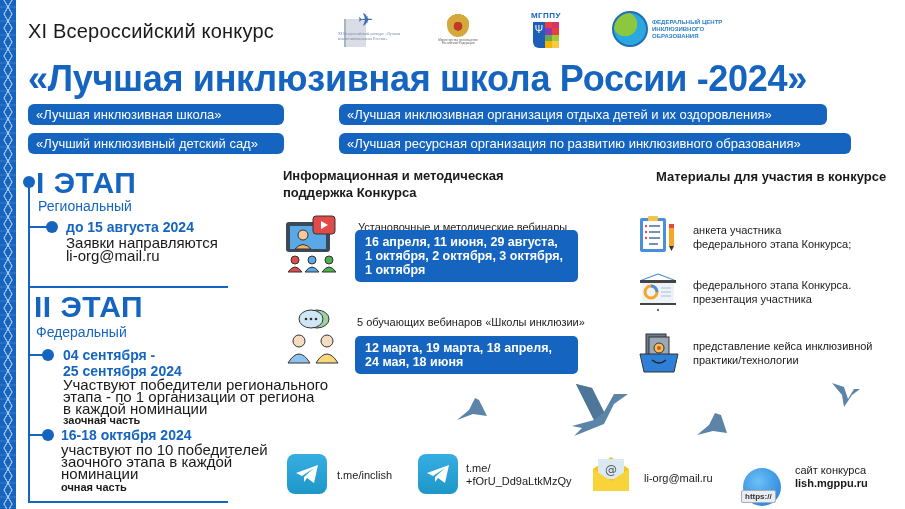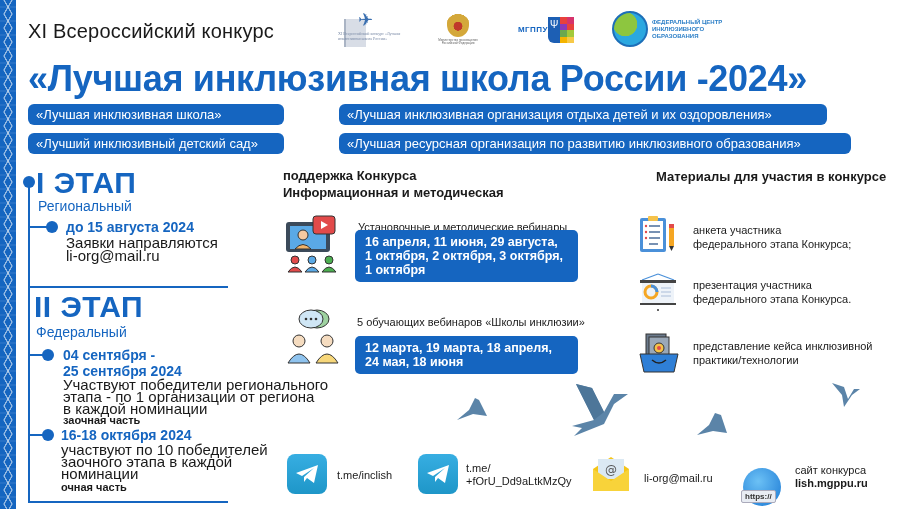--- a/index.html
+++ b/index.html
@@ -20,21 +20,21 @@
 
   .logos { position: absolute; top: 6px; left: 338px; height: 46px; display: flex; align-items: center; }
   .logo { display: flex; align-items: center; justify-content: center; }
   .logo-konkurs { width: 66px; height: 40px; position: relative; }
   .logo-konkurs .book { position: absolute; left: 6px; top: 10px; width: 22px; height: 28px; background: #d8dde6; border-left: 2px solid #aab4c4; }
   .logo-konkurs .bird { position: absolute; left: 20px; top: 0; color: #3a6fb0; font-size: 18px; }
   .logo-konkurs .txt { position: absolute; left: 0; top: 22px; font-size: 4px; color: #7a8aa6; width: 66px; line-height: 5px; font-family: "Liberation Serif", serif; }
   .logo-minpros { width: 40px; height: 44px; margin-left: 34px; flex-direction: column; }
   .eagle { width: 22px; height: 24px; background: radial-gradient(circle at 50% 55%, #c0392b 0 25%, #d4a83a 27% 70%, transparent 72%); border-radius: 40% 40% 50% 50%; }
   .logo-minpros .cap { font-size: 3px; color: #666; margin-top: 2px; line-height: 3px; width: 40px; text-align: center; }
-  .logo-mgppu { margin-left: 50px; flex-direction: row; width: 36px; }
+  .logo-mgppu { margin-left: 50px; flex-direction: column; width: 36px; }
   .logo-mgppu .name { font-size: 8px; font-weight: bold; color: #1565c0; letter-spacing: 0.5px; }
   .mgppu-shield { display: flex; width: 26px; height: 26px; margin-top: 2px; }
   .mgppu-shield .psi { width: 12px; background: #1d5fb4; color: #fff; font-size: 10px; display: flex; justify-content: center; padding-top: 2px; border-radius: 0 0 0 6px; }
   .mgppu-shield .cells { width: 14px; display: grid; grid-template-columns: 1fr 1fr; grid-template-rows: repeat(4, 1fr); }
   .logo-fcio { margin-left: 48px; }
   .fcio-circle { width: 36px; height: 36px; border-radius: 50%; background: radial-gradient(circle at 35% 35%, #8dc63f 0 40%, #2ba8e0 42% 100%); border: 2px solid #1d6fb8; }
   .fcio-text { font-size: 6px; color: #2c7fc7; line-height: 7px; margin-left: 4px; font-weight: bold; }
 
   .main-title { position: absolute; left: 28px; top: 58px; font-size: 36px; font-weight: bold; color: #1565c0; letter-spacing: -0.3px; white-space: nowrap; }
 
@@ -148,22 +148,22 @@
 <div class="note" style="left:61px; top:444px;">
   <div>участвуют по 10 победителей</div>
   <div>заочного этапа в каждой</div>
   <div>номинации</div>
 </div>
 <div class="note-b" style="left:61px; top:481px;">очная часть</div>
 
 <div class="hline" style="left:28px; top:501px; width:200px;"></div>
 
 <div class="col-head" style="left:283px; top:167px;">
+  <div>Информационная и методическая</div>
   <div>поддержка Конкурса</div>
-  <div>Информационная и методическая</div>
 </div>
 
 <svg class="bird-deco" style="left:283px; top:214px;" width="62" height="62" viewBox="0 0 62 62">
   <rect x="3" y="8" width="44" height="30" rx="3" fill="#3b4a5a"></rect>
   <rect x="7" y="12" width="36" height="23" fill="#5aa9e6"></rect>
   <circle cx="20" cy="21" r="5" fill="#f5c9a0" stroke="#333" stroke-width="1"></circle>
   <path d="M12 35 Q20 26 28 35 Z" fill="#f0b36a" stroke="#333" stroke-width="1"></path>
   <rect x="30" y="2" width="22" height="18" rx="3" fill="#e24a4a" stroke="#333" stroke-width="1"></rect>
   <polygon points="38,7 38,15 45,11" fill="#fff"></polygon>
   <circle cx="12" cy="46" r="4" fill="#e24a4a" stroke="#333" stroke-width="1"></circle>
@@ -234,22 +234,22 @@
   <path d="M13 14 A6 6 0 0 1 19 20" fill="none" stroke="#4a90d9" stroke-width="3"></path>
   <g stroke="#b6c6dd" stroke-width="1.2">
       <line x1="23" y1="16" x2="33" y2="16"></line>
       <line x1="23" y1="20" x2="33" y2="20"></line>
       <line x1="23" y1="24" x2="33" y2="24"></line>
     </g>
   <rect x="2" y="31" width="36" height="2" fill="#444"></rect>
   <circle cx="20" cy="38" r="1" fill="#333"></circle>
 </svg>
 <div class="mat-text" style="left:693px; top:278px;">
+  <div>федерального этапа Конкурса.</div>
   <div>презентация участника</div>
-  <div>федерального этапа Конкурса.</div>
 </div>
 
 <svg class="bird-deco" style="left:638px; top:332px;" width="42" height="42" viewBox="0 0 42 42">
   <rect x="8" y="2" width="20" height="24" fill="#6b7a8c" stroke="#333" stroke-width="1"></rect>
   <rect x="11" y="5" width="20" height="24" fill="#9aa8b8" stroke="#333" stroke-width="1"></rect>
   <circle cx="21" cy="16" r="5" fill="#f5c24a" stroke="#333" stroke-width="1"></circle>
   <circle cx="21" cy="16" r="2" fill="#e24a4a"></circle>
   <path d="M2 22 L40 22 L36 40 L6 40 Z" fill="#2f7fd6" stroke="#333" stroke-width="1"></path>
   <path d="M14 28 Q21 34 28 28" fill="none" stroke="#222" stroke-width="1.5"></path>
 </svg>

